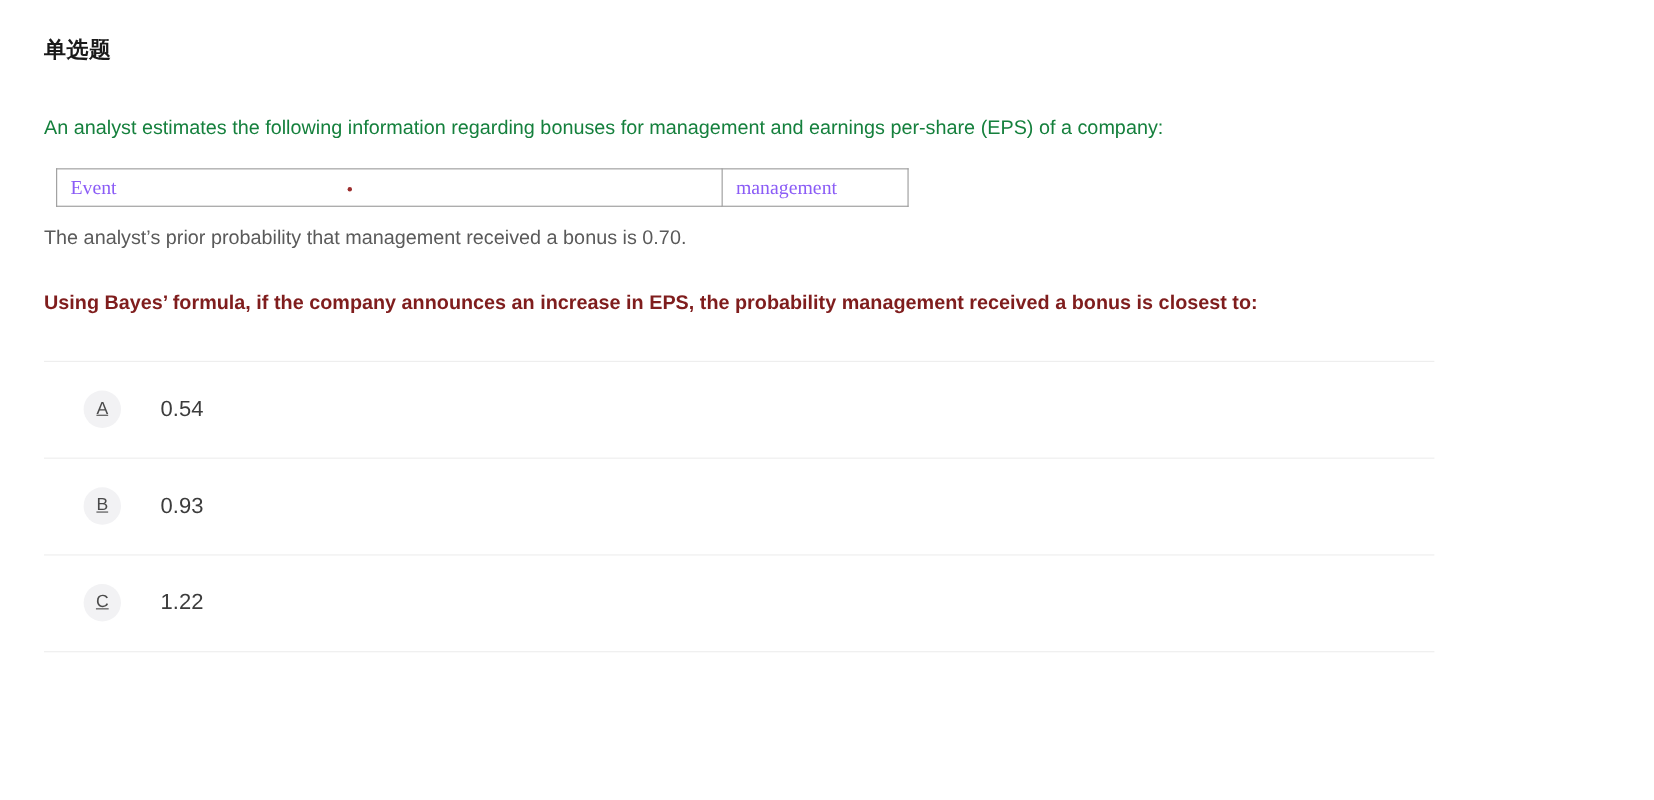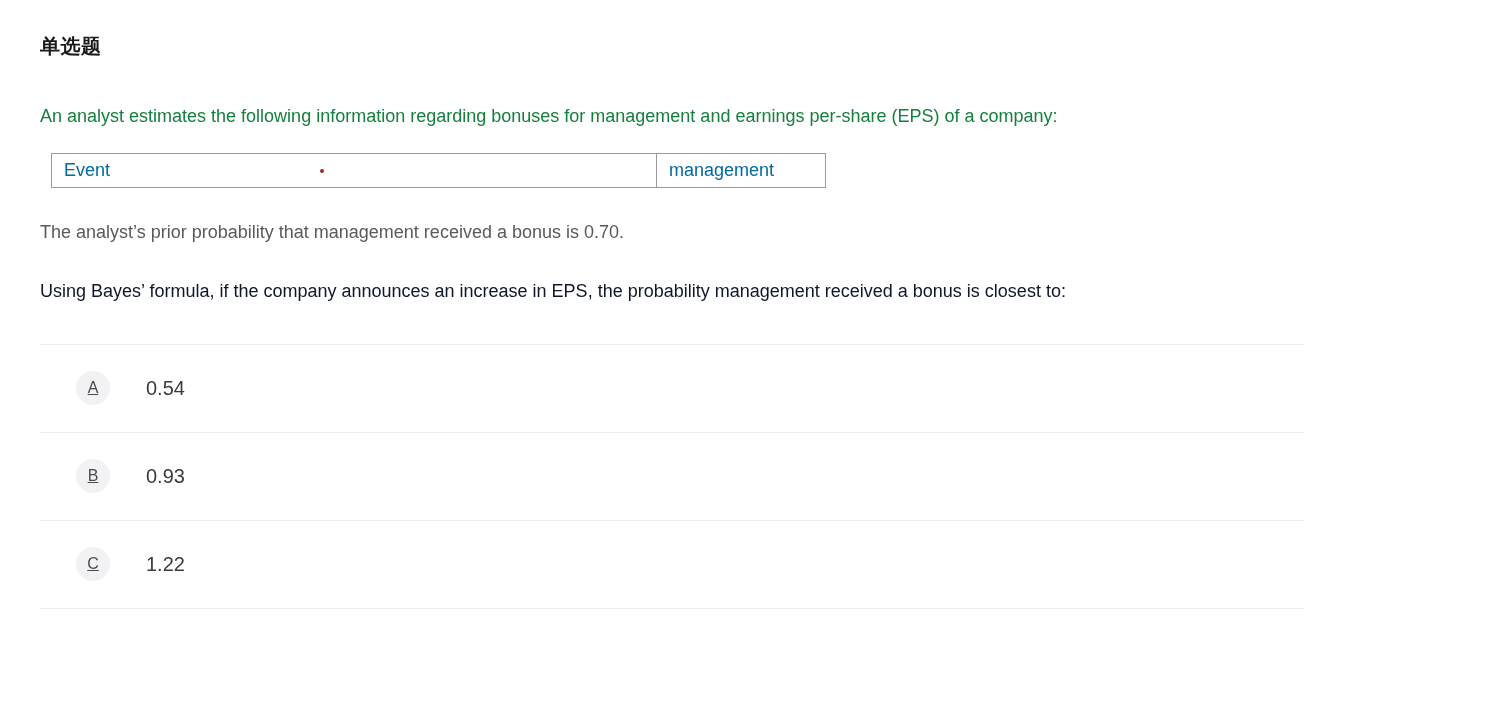--- a/index.html
+++ b/index.html
@@ -32,37 +32,38 @@
   .stem {
     font-size: 18px;
     color: #15803d;
     line-height: 1.6;
     margin-top: 42px;
   }
   .stem-2 {
     font-size: 18px;
     color: #5a5a5a;
     line-height: 1.6;
-    margin-top: 30px;
+    margin-top: 14px;
   }
   .stem-3 {
     font-size: 18px;
-    color: #0f172a;
+    color: #7f1d1d;
     line-height: 1.6;
     margin-top: 30px;
+    font-weight: bold;
   }
   .table-wrap {
     margin-top: 22px;
     margin-left: 11px;
   }
   table.qtable {
     border-collapse: collapse;
-    font-family: Liberation Sans, sans-serif;
+    font-family: Liberation Serif, serif;
     font-size: 18px;
-    color: #0369a1;
+    color: #8b5cf6;
     table-layout: fixed;
     padding-left: 37px;
   }
   table.qtable td {
     border: 1px solid #9a9a9a;
     padding: 5px 10px 6px 12px;
     vertical-align: middle;
     line-height: 1.25;
   }
   table.qtable td.col-event {

